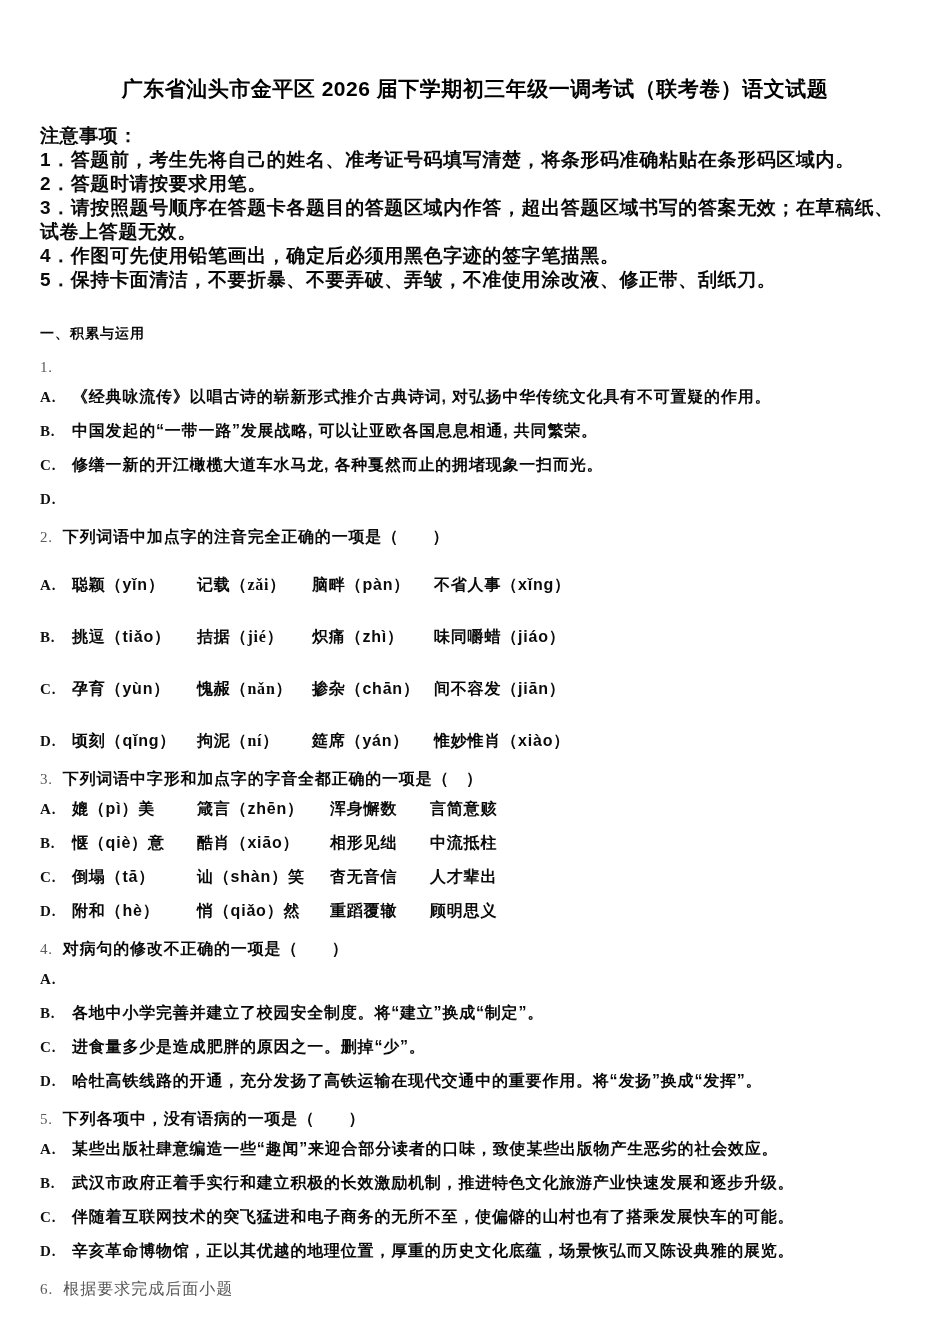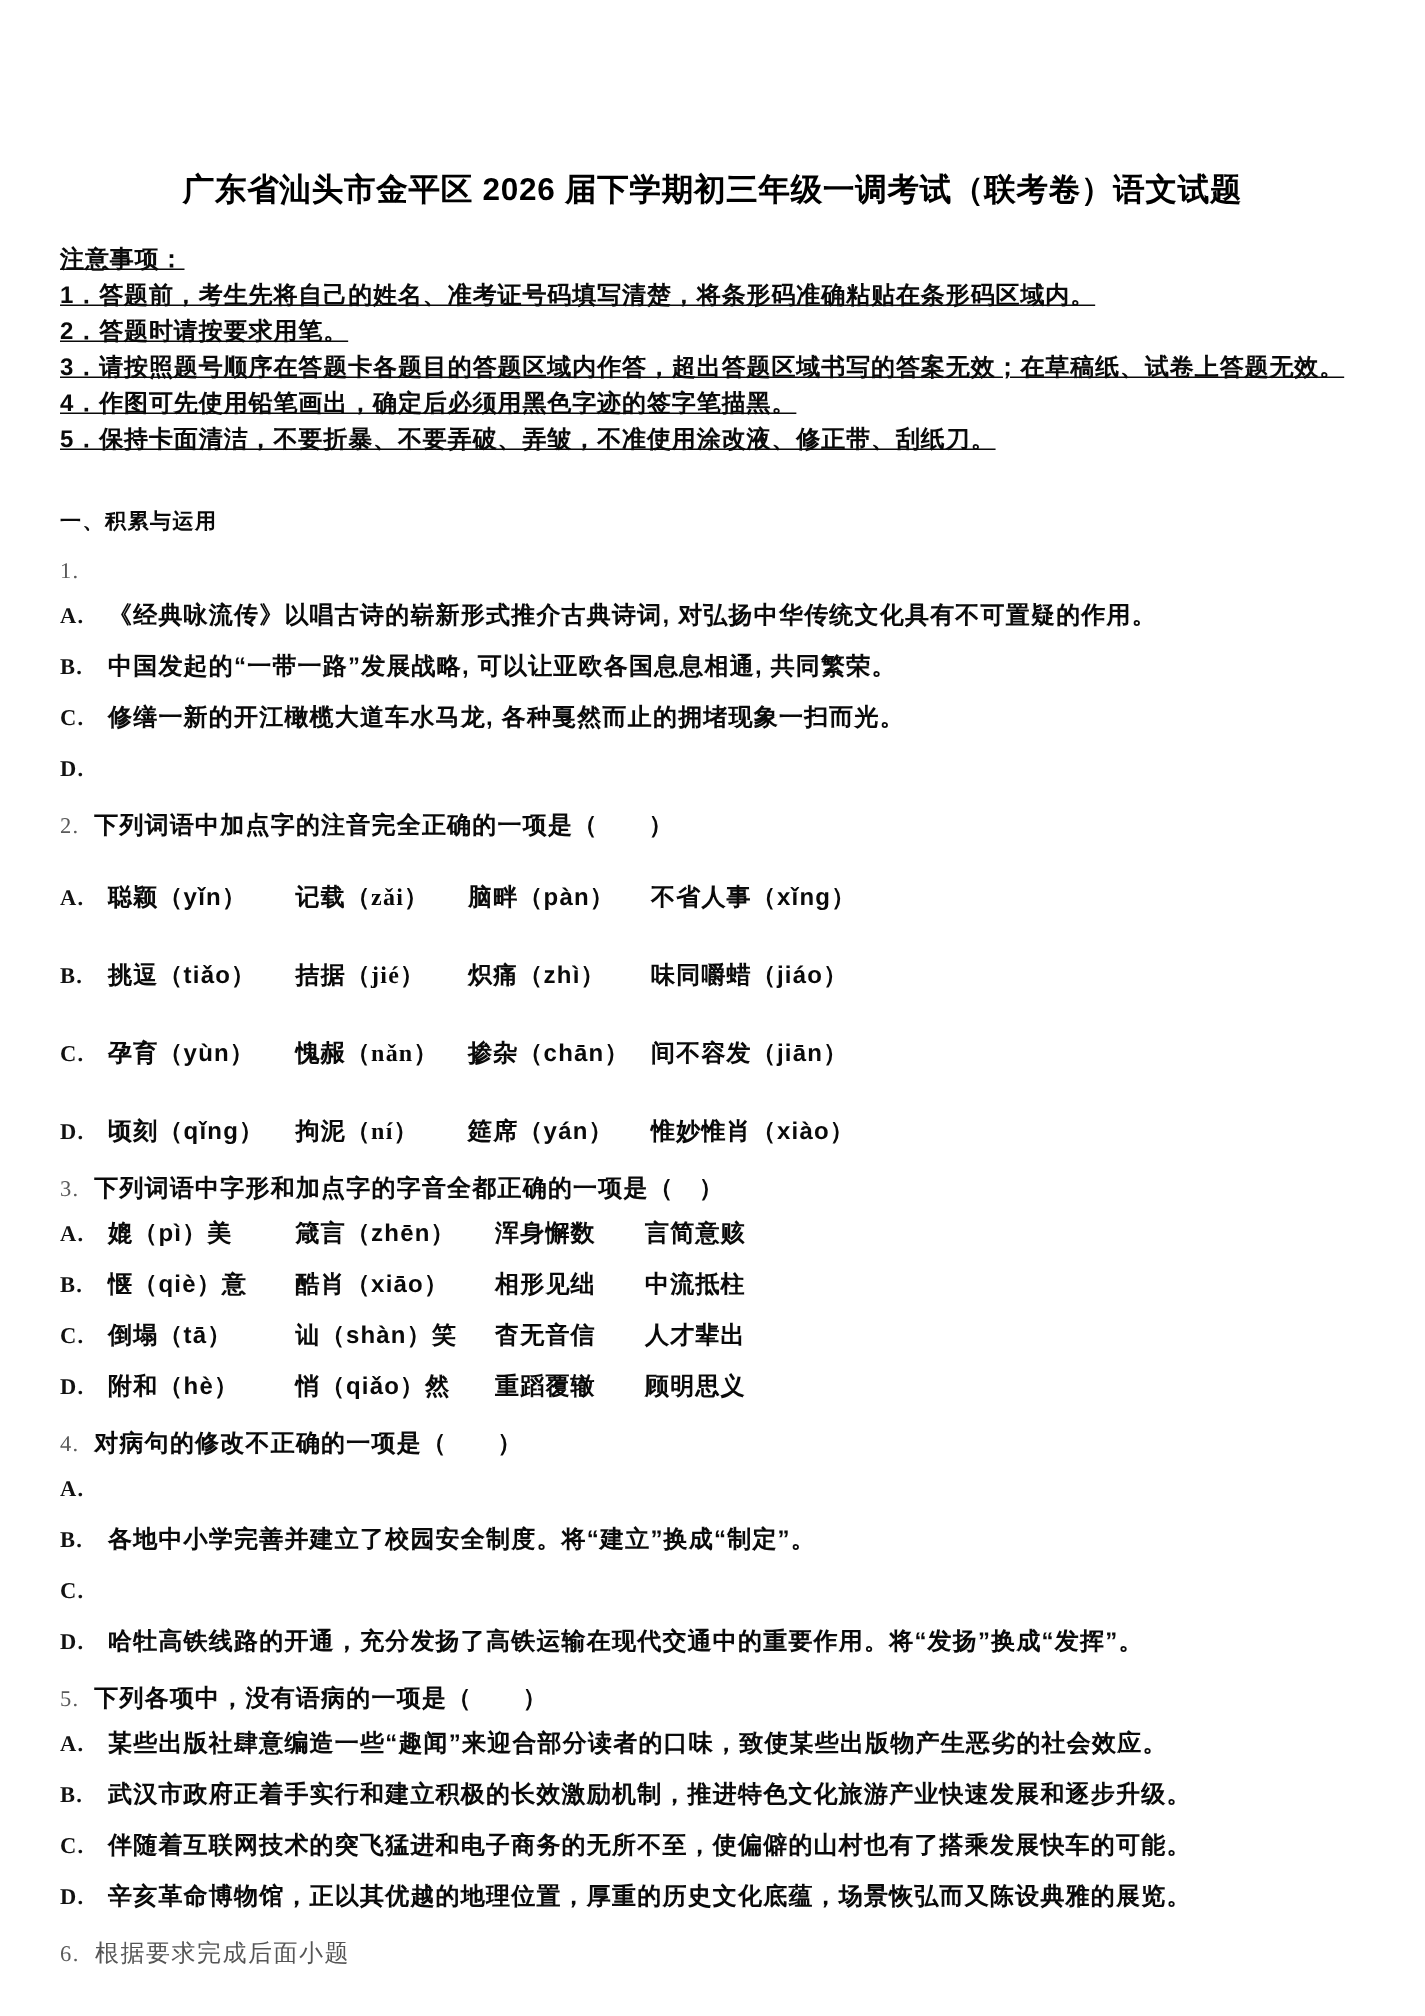--- a/index.html
+++ b/index.html
@@ -11,38 +11,37 @@
     width: 950px;
     height: 1344px;
     overflow: hidden;
     font-family: "Liberation Sans", sans-serif;
     color: #0a0a0a;
   }
   .page {
     box-sizing: border-box;
     width: 950px;
     height: 1344px;
-    padding: 112px 40px 0 40px;
+    padding: 74px 40px 0 40px;
   }
   .title {
     text-align: center;
     font-size: 21px;
     font-weight: 700;
     letter-spacing: 0.5px;
     line-height: 30px;
     margin: 0 0 20px 0;
     color: #000;
   }
   .notice .line {
-    font-size: 16px;
+    font-size: 19px;
     font-weight: 600;
     line-height: 24px;
     letter-spacing: 0.6px;
     margin: 0;
-    text-decoration: underline;
   }
   .sec-heading {
     margin-top: 28px;
     font-size: 14px;
     font-weight: 700;
     line-height: 26px;
     letter-spacing: 1px;
   }
   .q { margin-top: 8px; }
   .stem {
@@ -205,20 +204,21 @@
     </div>
     <div class="opt">
       <span class="optlabel">A.</span>
     </div>
     <div class="opt">
       <span class="optlabel">B.</span>
       <span>各地中小学完善并建立了校园安全制度。将“建立”换成“制定”。</span>
     </div>
     <div class="opt">
       <span class="optlabel">C.</span>
+      <span>进食量多少是造成肥胖的原因之一。删掉“少”。</span>
     </div>
     <div class="opt">
       <span class="optlabel">D.</span>
       <span>哈牡高铁线路的开通，充分发扬了高铁运输在现代交通中的重要作用。将“发扬”换成“发挥”。</span>
     </div>
   </div>
 
   <div class="q">
     <div class="stem">
       <span class="qnum">5.</span>

